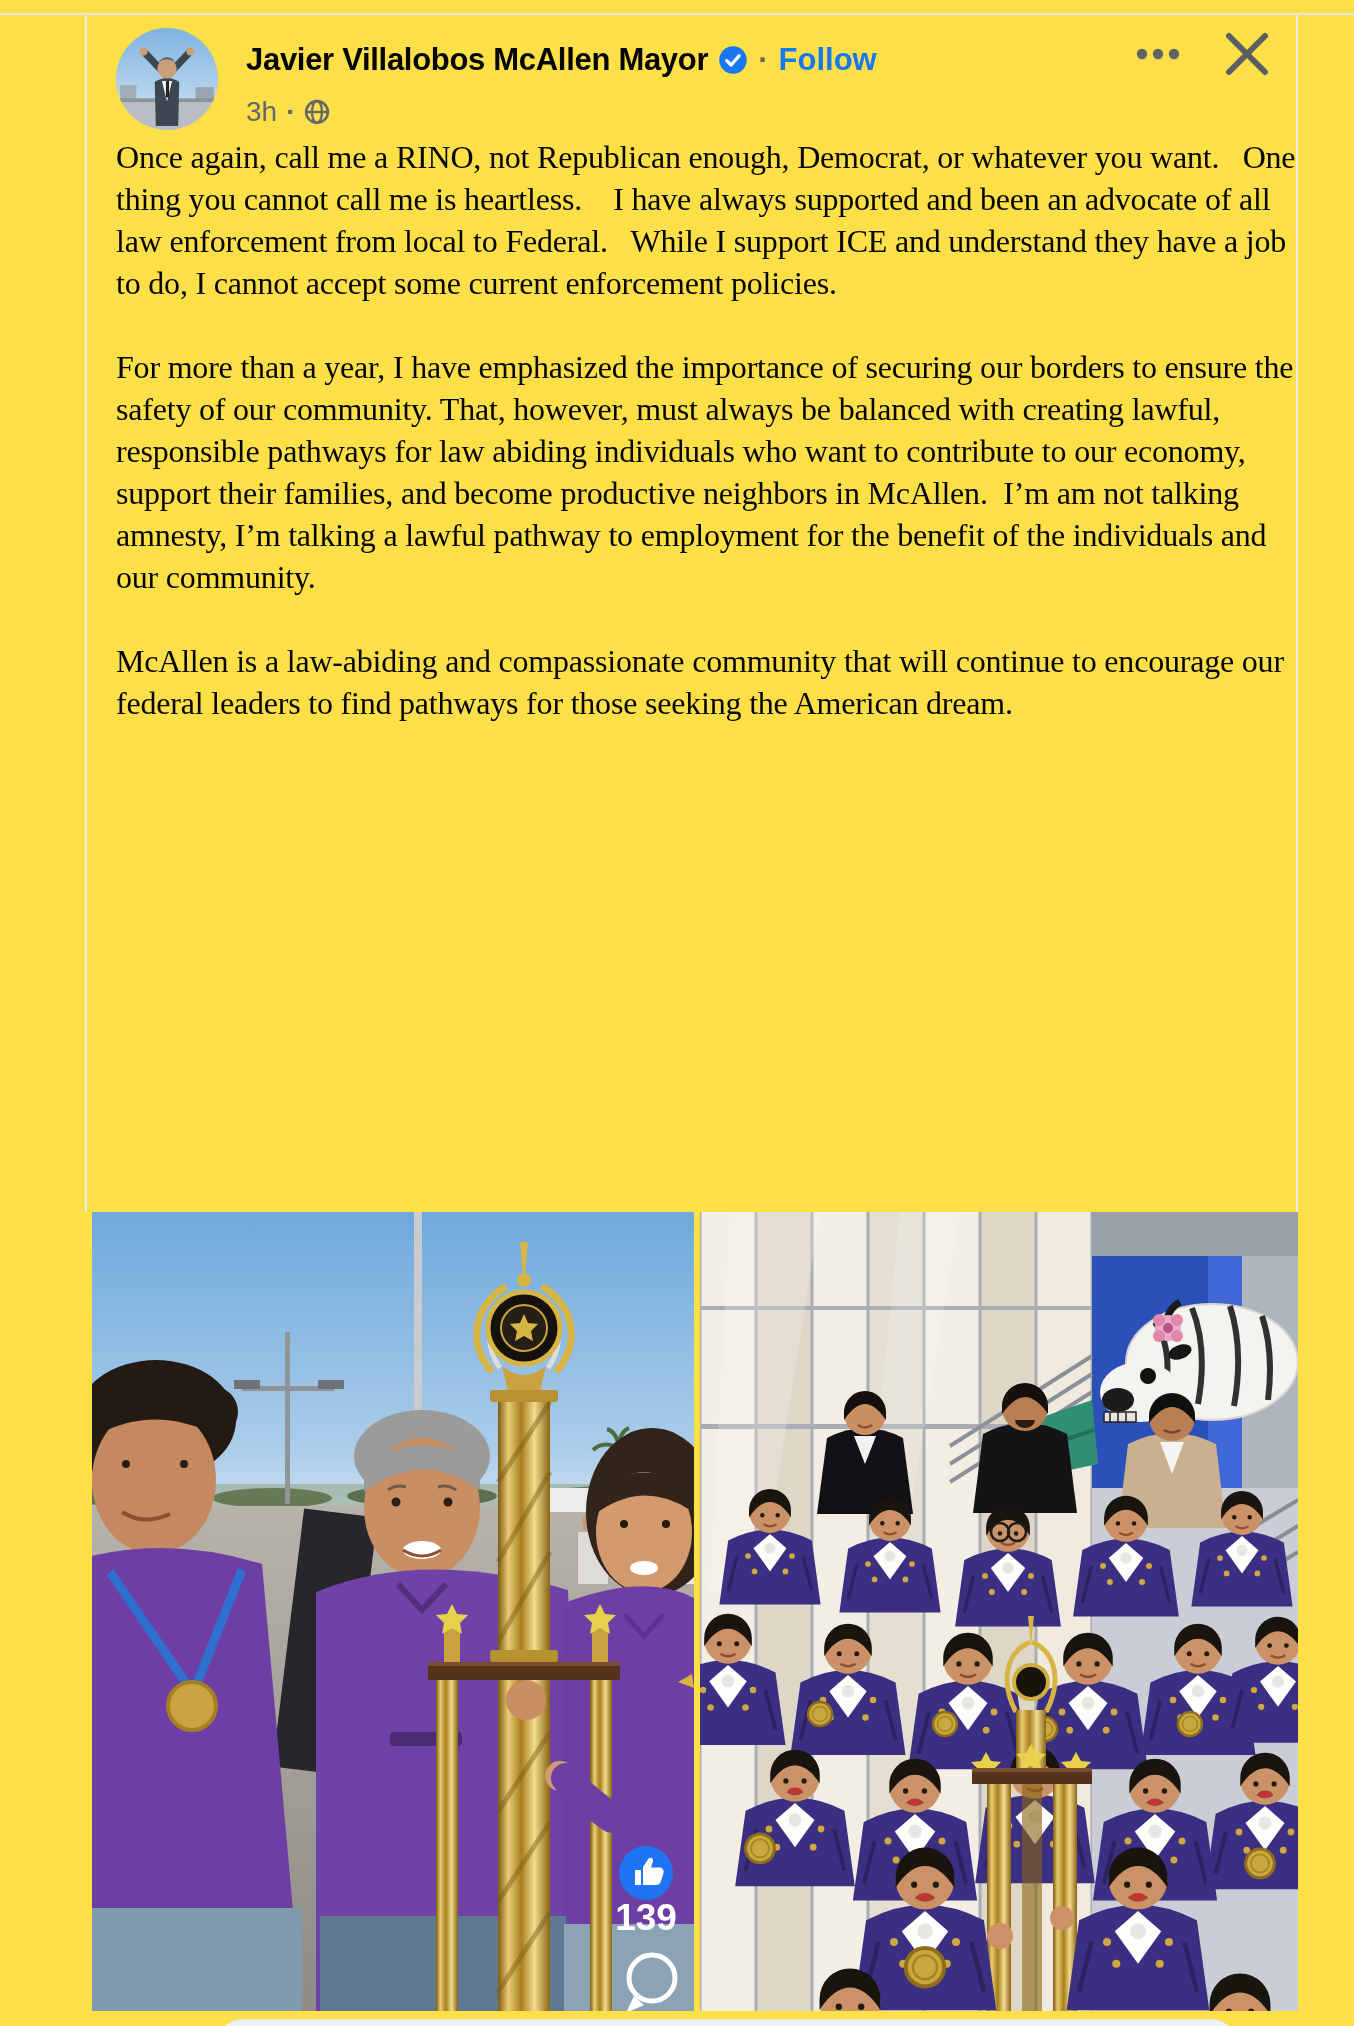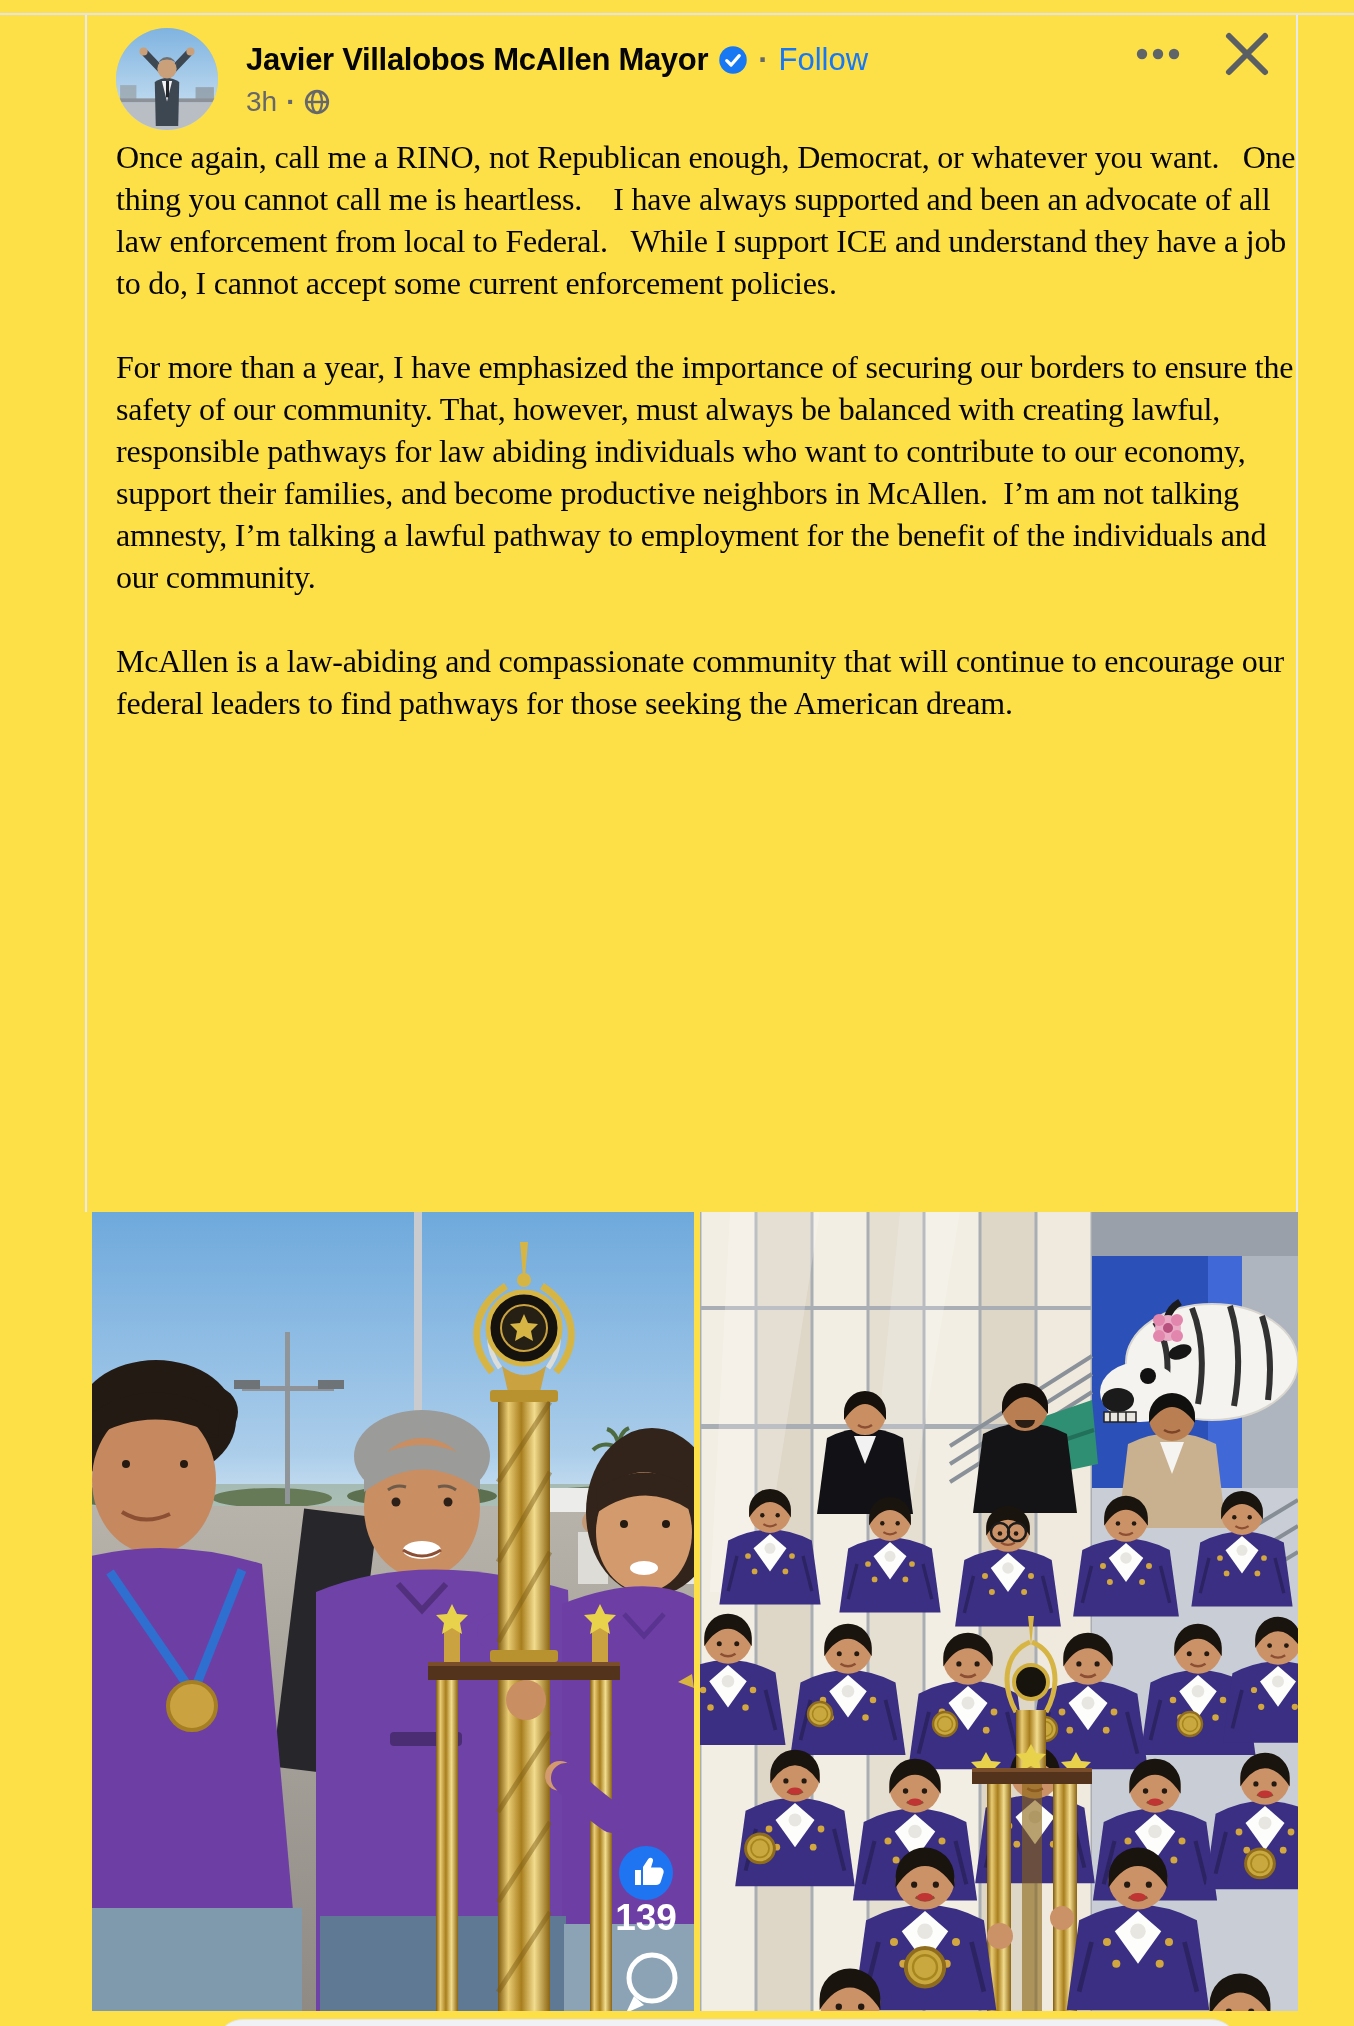--- a/index.html
+++ b/index.html
@@ -12,22 +12,22 @@
 
   
   .avatar{position:absolute;left:116px;top:28px;width:102px;height:102px;border-radius:50%;
     overflow:hidden;box-shadow:0 0 0 1px rgba(0,0,0,.08) inset;cursor:pointer;}
   .avatar svg{display:block;width:100%;height:100%;}
   .author-line{position:absolute;left:246px;top:40px;display:flex;align-items:center;gap:10px;
     font-size:31px;line-height:40px;white-space:nowrap;}
   .author-name{font-weight:700;color:#050505;letter-spacing:-.3px;cursor:pointer;}
   .verified{width:30px;height:30px;display:block;}
   .sep{color:#65676b;font-weight:700;}
-  .follow{color:#1877f2;font-weight:400;cursor:pointer;}
-  .meta-line{position:absolute;left:246px;top:86px;display:flex;align-items:center;gap:9px;
+  .follow{color:#1877f2;font-weight:700;cursor:pointer;}
+  .meta-line{position:absolute;left:246px;top:96px;display:flex;align-items:center;gap:9px;
     font-size:28px;color:#65676b;}
   .icon-btn{position:absolute;background:none;border:none;padding:0;cursor:pointer;}
   .menu-btn{left:1128px;top:34px;width:60px;height:40px;}
   .close-btn{left:1218px;top:26px;width:58px;height:56px;}
 
   
   .post-text{position:absolute;left:100px;top:136px;width:1200px;color:#050505;
     font-size:32px;line-height:42px;letter-spacing:-.2px;}
   .post-text p{margin:0 0 42px 16px;white-space:pre-wrap;font-family:Liberation Serif, serif;}
   .hashtag .tag{color:#3578e5;}

